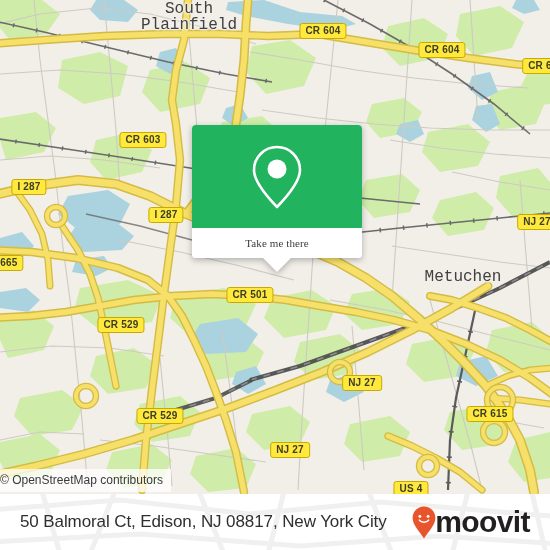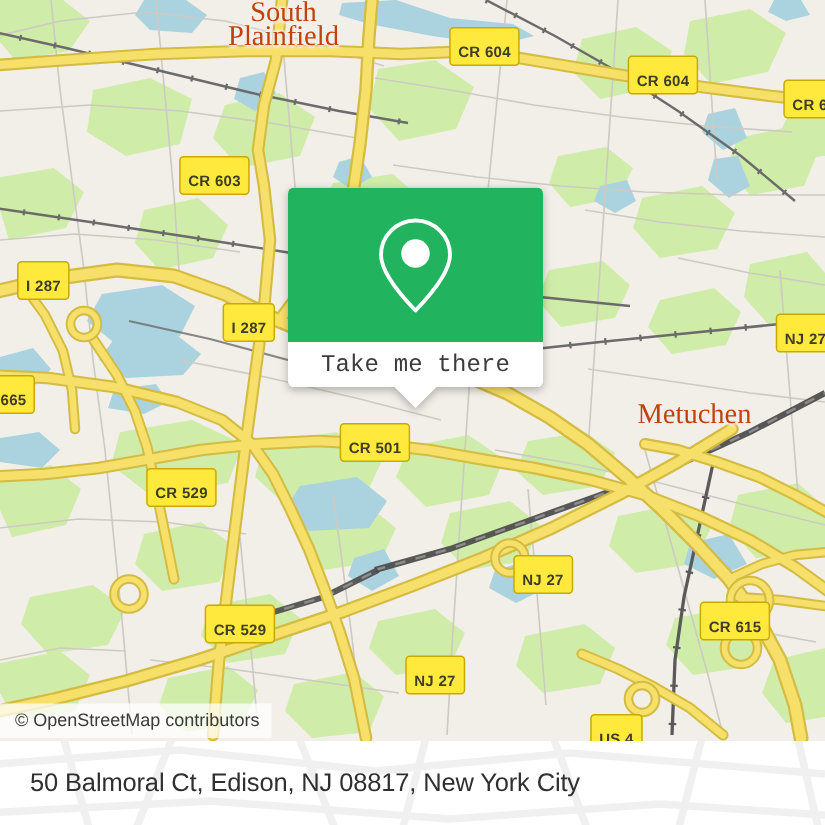--- a/index.html
+++ b/index.html
@@ -36,53 +36,53 @@
     position: absolute;
     transform: translate(-50%, -50%);
     background: #ffe93d;
     border: 1px solid #c9a900;
     border-radius: 3px;
     color: #3d3d28;
     font-family: "Liberation Sans", sans-serif;
     font-size: 10px;
     font-weight: bold;
     letter-spacing: 0.2px;
-    padding: 11px 5px 2px 5px;
+    padding: 1px 5px 2px 5px;
     white-space: nowrap;
     line-height: 11px;
     box-sizing: border-box;
   }
 
   
   .place {
     position: absolute;
     transform: translate(-50%, -50%);
-    color: #c2410c;
-    font-family: Liberation Serif, serif;
-    font-size: 19px;
+    color: #404040;
+    font-family: Liberation Mono, monospace;
+    font-size: 16px;
     white-space: nowrap;
     text-shadow:
        1px 0 2px #f2efe9, -1px 0 2px #f2efe9,
        0 1px 2px #f2efe9, 0 -1px 2px #f2efe9,
        1px 1px 2px #f2efe9, -1px -1px 2px #f2efe9;
     text-align: center;
   }
   .place.two-line { line-height: 16px; }
 
   
   .attribution {
     position: absolute;
     left: 0;
     bottom: 2px;
     background: rgba(255,255,255,0.75);
     color: #3a3a3a;
     font-family: "Liberation Sans", sans-serif;
     font-size: 12px;
     line-height: 13px;
-    padding: 5px 8px 5px 10px;
+    padding: 5px 8px 5px 0;
   }
 
   
   .callout {
     position: absolute;
     left: 192px;
     top: 125px;
     width: 170px;
     height: 133px;
     border-radius: 4px;
@@ -105,22 +105,22 @@
   }
   .callout-bottom {
     height: 30px;
     background: #ffffff;
     display: flex;
     align-items: center;
     justify-content: center;
   }
   .callout-label {
     color: #3c3c3c;
-    font-family: Liberation Mono, monospace;
-    font-size: 16px;
+    font-family: Liberation Serif, serif;
+    font-size: 11px;
     line-height: 16px;
     letter-spacing: 0.1px;
   }
   .callout-tail {
     position: absolute;
     left: 50%;
     top: 132px;
     margin-left: -15px;
     width: 0;
     height: 0;
@@ -364,21 +364,21 @@
       <div>South</div>
       <div>Plainfield</div>
     </div>
     <div class="place" style="left:463px; top:277px;">
       <span>Metuchen</span>
     </div>
 
     <div class="shield" style="left:323px; top:31px;">CR 604</div>
     <div class="shield" style="left:442px; top:50px;">CR 604</div>
     <div class="shield" style="left:540px; top:66px;">CR 6</div>
-    <div class="shield" style="left:143px; top:117px;">CR 603</div>
+    <div class="shield" style="left:143px; top:140px;">CR 603</div>
     <div class="shield" style="left:29px; top:187px;">I 287</div>
     <div class="shield" style="left:166px; top:215px;">I 287</div>
     <div class="shield" style="left:537px; top:222px;">NJ 27</div>
     <div class="shield" style="left:9px; top:263px;">665</div>
     <div class="shield" style="left:250px; top:295px;text-align:center;">CR 501</div>
     <div class="shield" style="left:121px; top:325px;">CR 529</div>
     <div class="shield" style="left:362px; top:383px;">NJ 27</div>
     <div class="shield" style="left:160px; top:416px;">CR 529</div>
     <div class="shield" style="left:490px; top:414px;">CR 615</div>
     <div class="shield" style="left:290px; top:450px;">NJ 27</div>
@@ -415,16 +415,25 @@
         <path d="M366 -10 L392 60"></path>
         <path d="M470 -10 L452 60"></path>
         <path d="M530 -10 L546 60"></path>
         <path d="M-10 16 L120 6 L250 20 L380 8 L550 22"></path>
         <path d="M-10 48 L140 40 L300 52 L440 42 L560 50"></path>
       </g>
     </svg>
 
     <div class="footer-row">
       <div class="footer-address">50 Balmoral Ct, Edison, NJ 08817, New York City</div>
+      <div class="brand">
+        <svg width="24" height="33" viewBox="0 0 24 33" xmlns="http://www.w3.org/2000/svg">
+          <path d="M12 0.6 C5.6 0.6 0.6 5.6 0.6 12 C0.6 19.3 8.4 26.5 12 32.4 C15.6 26.5 23.4 19.3 23.4 12 C23.4 5.6 18.4 0.6 12 0.6 Z" fill="#e8552d"></path>
+          <circle cx="7.9" cy="10.4" r="1.45" fill="#ffffff"></circle>
+          <circle cx="16.1" cy="10.4" r="1.45" fill="#ffffff"></circle>
+          <path d="M7.4 14.1 C9.2 16.8 14.8 16.8 16.6 14.1" fill="none" stroke="#ffffff" stroke-width="1.5" stroke-linecap="round"></path>
+        </svg>
+        <span class="brand-word">moovit</span>
+      </div>
     </div>
   </div>
 
 </div>
 
 </body></html>

